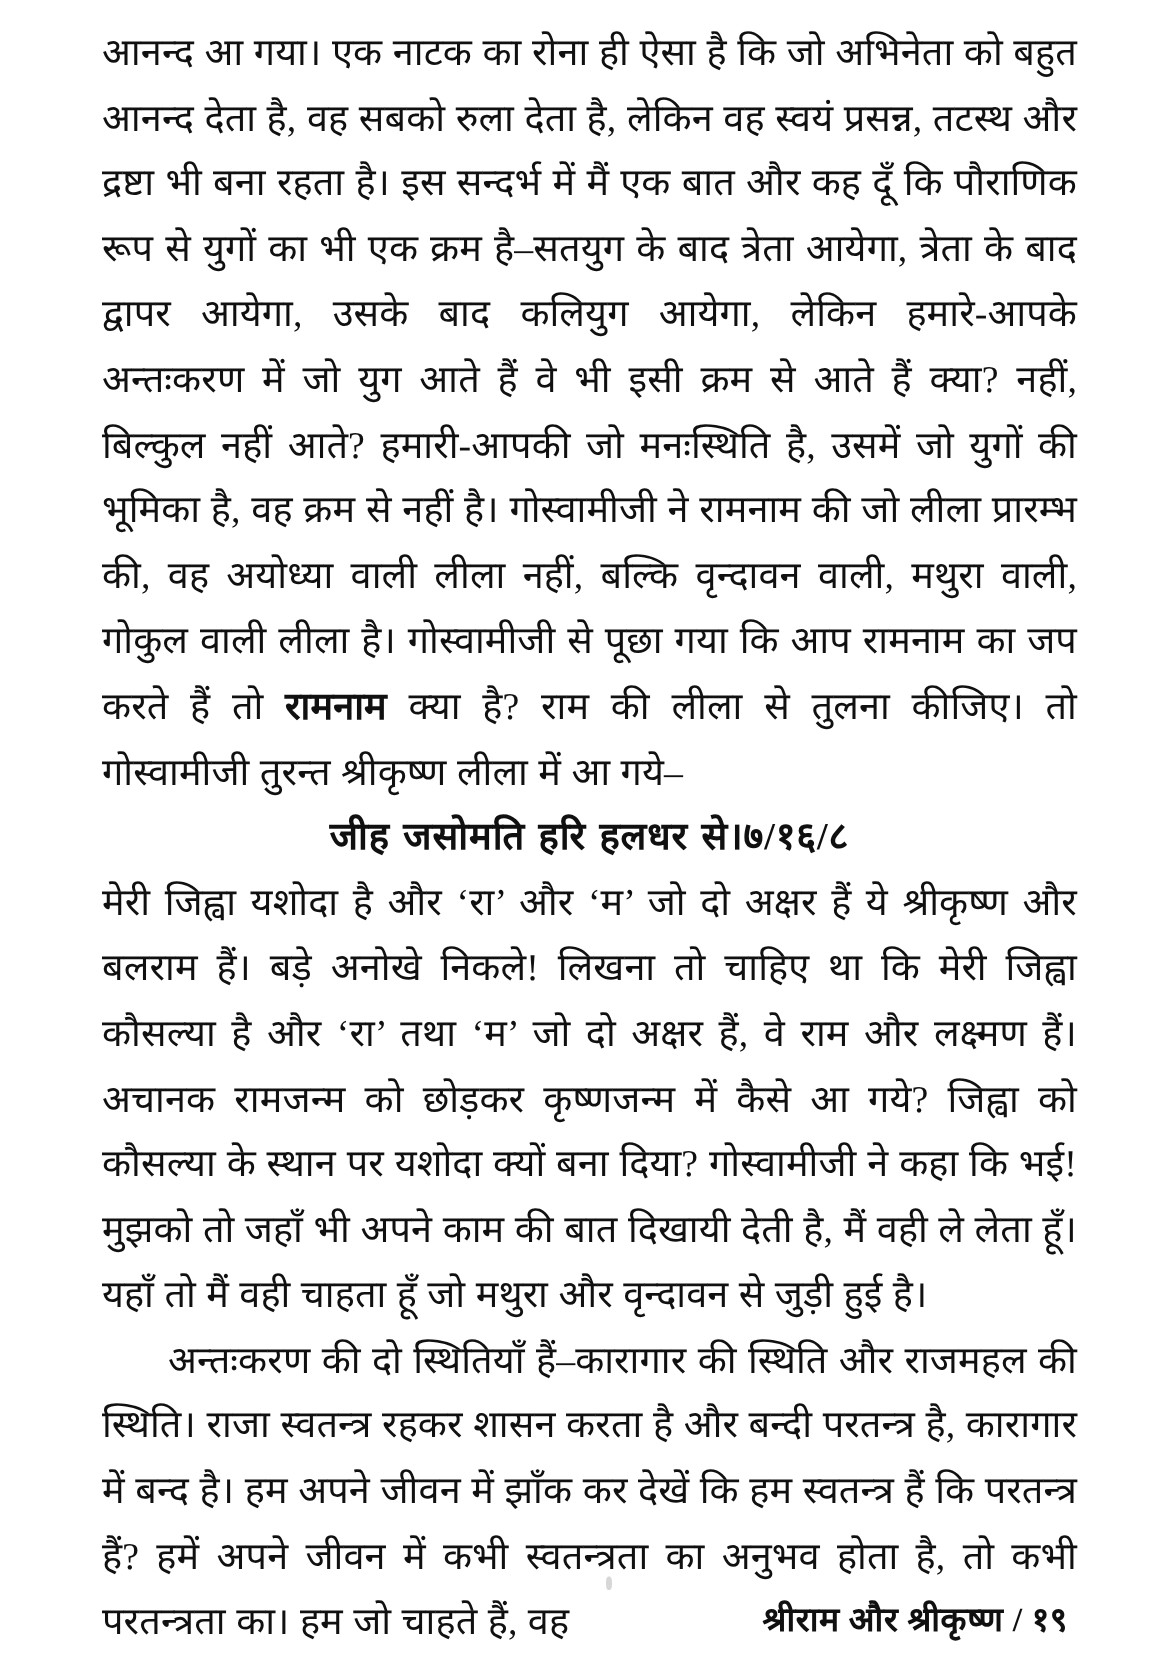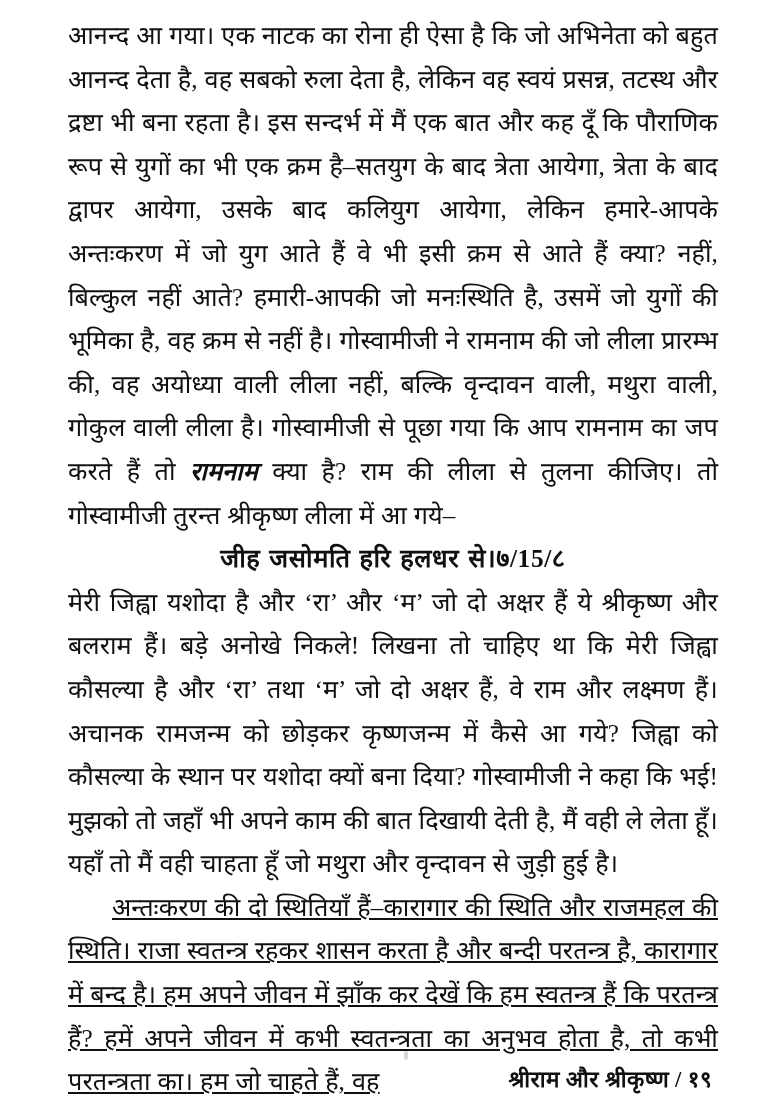--- a/index.html
+++ b/index.html
@@ -30,35 +30,33 @@
     word-spacing: 0.5px;
   }
   .para {
     margin: 0;
   }
   .para + .para {
     margin-top: 0px;
   }
   .indent {
     text-indent: 44px;
-    text-decoration: underline;
   }
   .verse {
     display: block;
     text-align: center;
     font-weight: bold;
     font-size: 25.4px;
     line-height: 43.6px;
     letter-spacing: 0.6px;
     word-spacing: 2px;
     margin: 0;
   }
   .bold {
     font-weight: bold;
-    font-style: italic;
   }
   .footer {
     position: absolute;
     right: 68px;
     bottom: 14px;
     font-size: 22.5px;
     font-weight: bold;
     letter-spacing: 0.4px;
     white-space: nowrap;
   }
@@ -75,21 +73,21 @@
 </style>
 </head>
 <body>
 
 <div class="page">
 
   <div class="body-text">
 
     <p class="para"><span>आनन्द आ गया। एक नाटक का रोना ही ऐसा है कि जो अभिनेता को बहुत आनन्द देता है, वह सबको रुला देता है, लेकिन वह स्वयं प्रसन्न, तटस्थ और द्रष्टा भी बना रहता है। इस सन्दर्भ में मैं एक बात और कह दूँ कि पौराणिक रूप से युगों का भी एक क्रम है–सतयुग के बाद त्रेता आयेगा, त्रेता के बाद द्वापर आयेगा, उसके बाद कलियुग आयेगा, लेकिन हमारे-आपके अन्तःकरण में जो युग आते हैं वे भी इसी क्रम से आते हैं क्या? नहीं, बिल्कुल नहीं आते? हमारी-आपकी जो मनःस्थिति है, उसमें जो युगों की भूमिका है, वह क्रम से नहीं है। गोस्वामीजी ने रामनाम की जो लीला प्रारम्भ की, वह अयोध्या वाली लीला नहीं, बल्कि वृन्दावन वाली, मथुरा वाली, गोकुल वाली लीला है। गोस्वामीजी से पूछा गया कि आप रामनाम का जप करते हैं तो </span><span class="bold">रामनाम</span><span> क्या है? राम की लीला से तुलना कीजिए। तो गोस्वामीजी तुरन्त श्रीकृष्ण लीला में आ गये–</span></p>
 
-    <p class="verse">जीह जसोमति हरि हलधर से।७/15/८</p>
+    <p class="verse">जीह जसोमति हरि हलधर से।७/१६/८</p>
 
     <p class="para"><span>मेरी जिह्वा यशोदा है और ‘रा’ और ‘म’ जो दो अक्षर हैं ये श्रीकृष्ण और बलराम हैं। बड़े अनोखे निकले! लिखना तो चाहिए था कि मेरी जिह्वा कौसल्या है और ‘रा’ तथा ‘म’ जो दो अक्षर हैं, वे राम और लक्ष्मण हैं। अचानक रामजन्म को छोड़कर कृष्णजन्म में कैसे आ गये? जिह्वा को कौसल्या के स्थान पर यशोदा क्यों बना दिया? गोस्वामीजी ने कहा कि भई! मुझको तो जहाँ भी अपने काम की बात दिखायी देती है, मैं वही ले लेता हूँ। यहाँ तो मैं वही चाहता हूँ जो मथुरा और वृन्दावन से जुड़ी हुई है।</span></p>
 
     <p class="para indent"><span>अन्तःकरण की दो स्थितियाँ हैं–कारागार की स्थिति और राजमहल की स्थिति। राजा स्वतन्त्र रहकर शासन करता है और बन्दी परतन्त्र है, कारागार में बन्द है। हम अपने जीवन में झाँक कर देखें कि हम स्वतन्त्र हैं कि परतन्त्र हैं? हमें अपने जीवन में कभी स्वतन्त्रता का अनुभव होता है, तो कभी परतन्त्रता का। हम जो चाहते हैं, वह</span></p>
 
   </div>
 
   <div class="speck"></div>
 
   <div class="footer">

